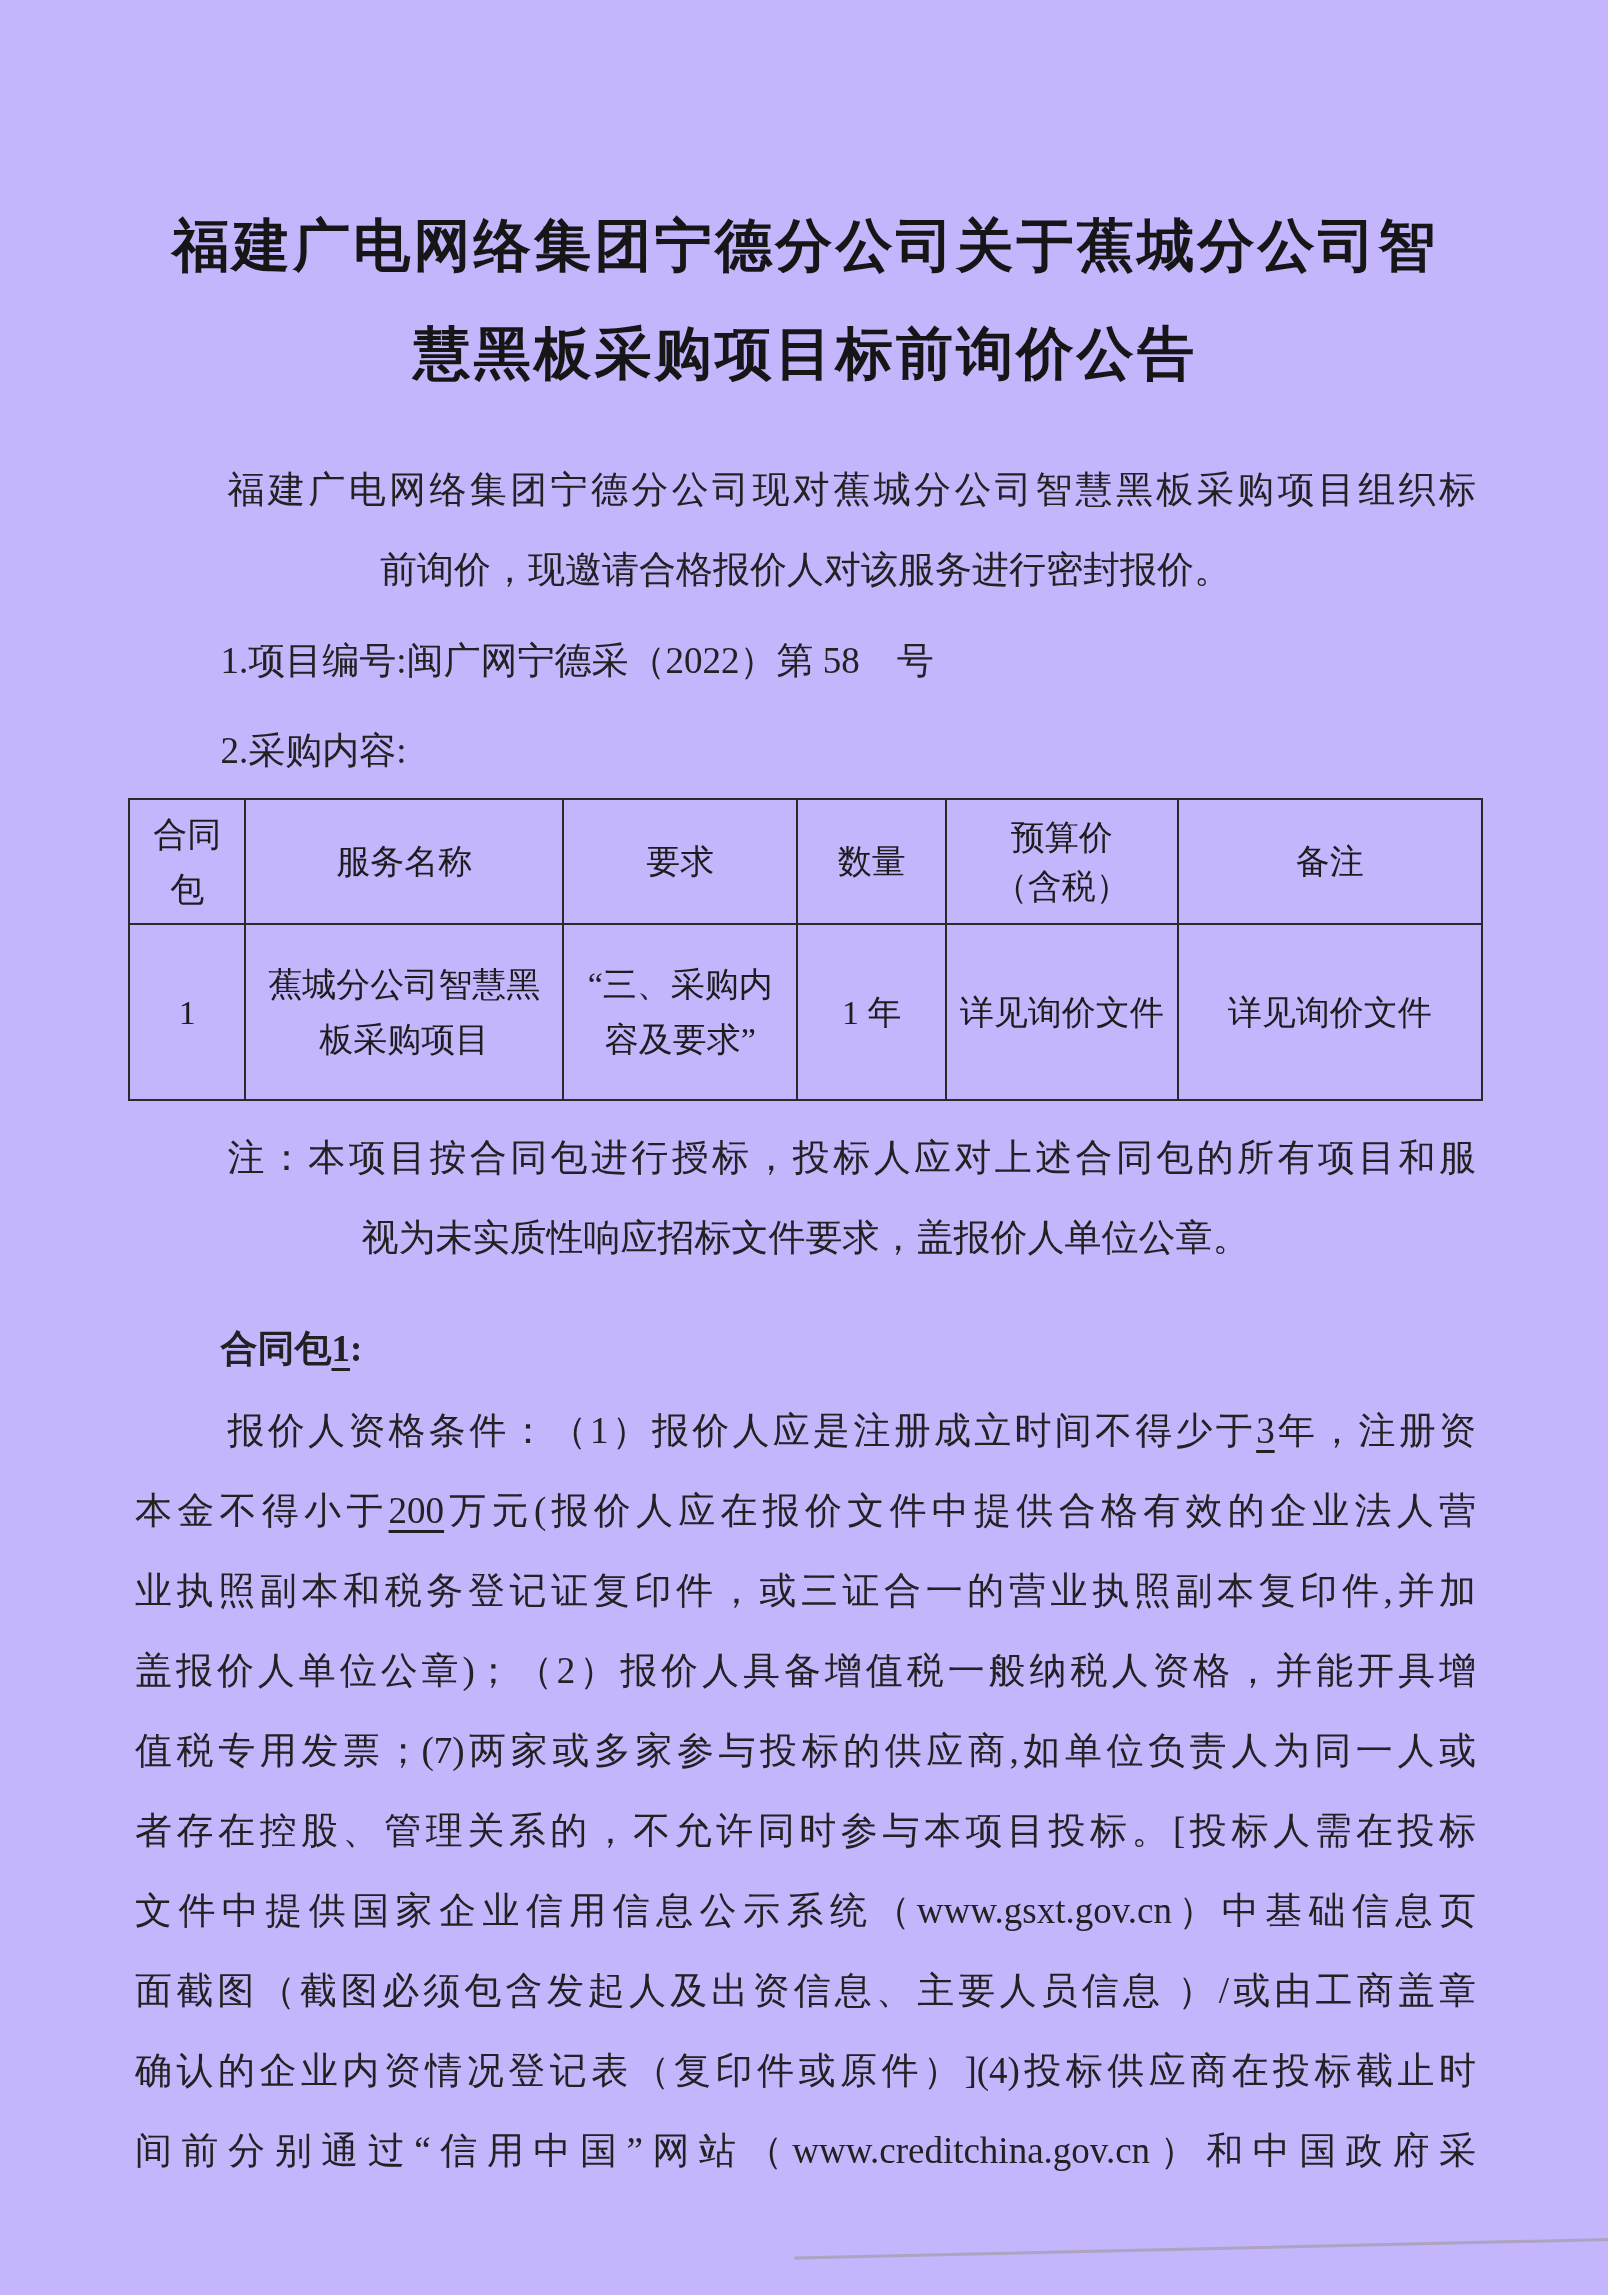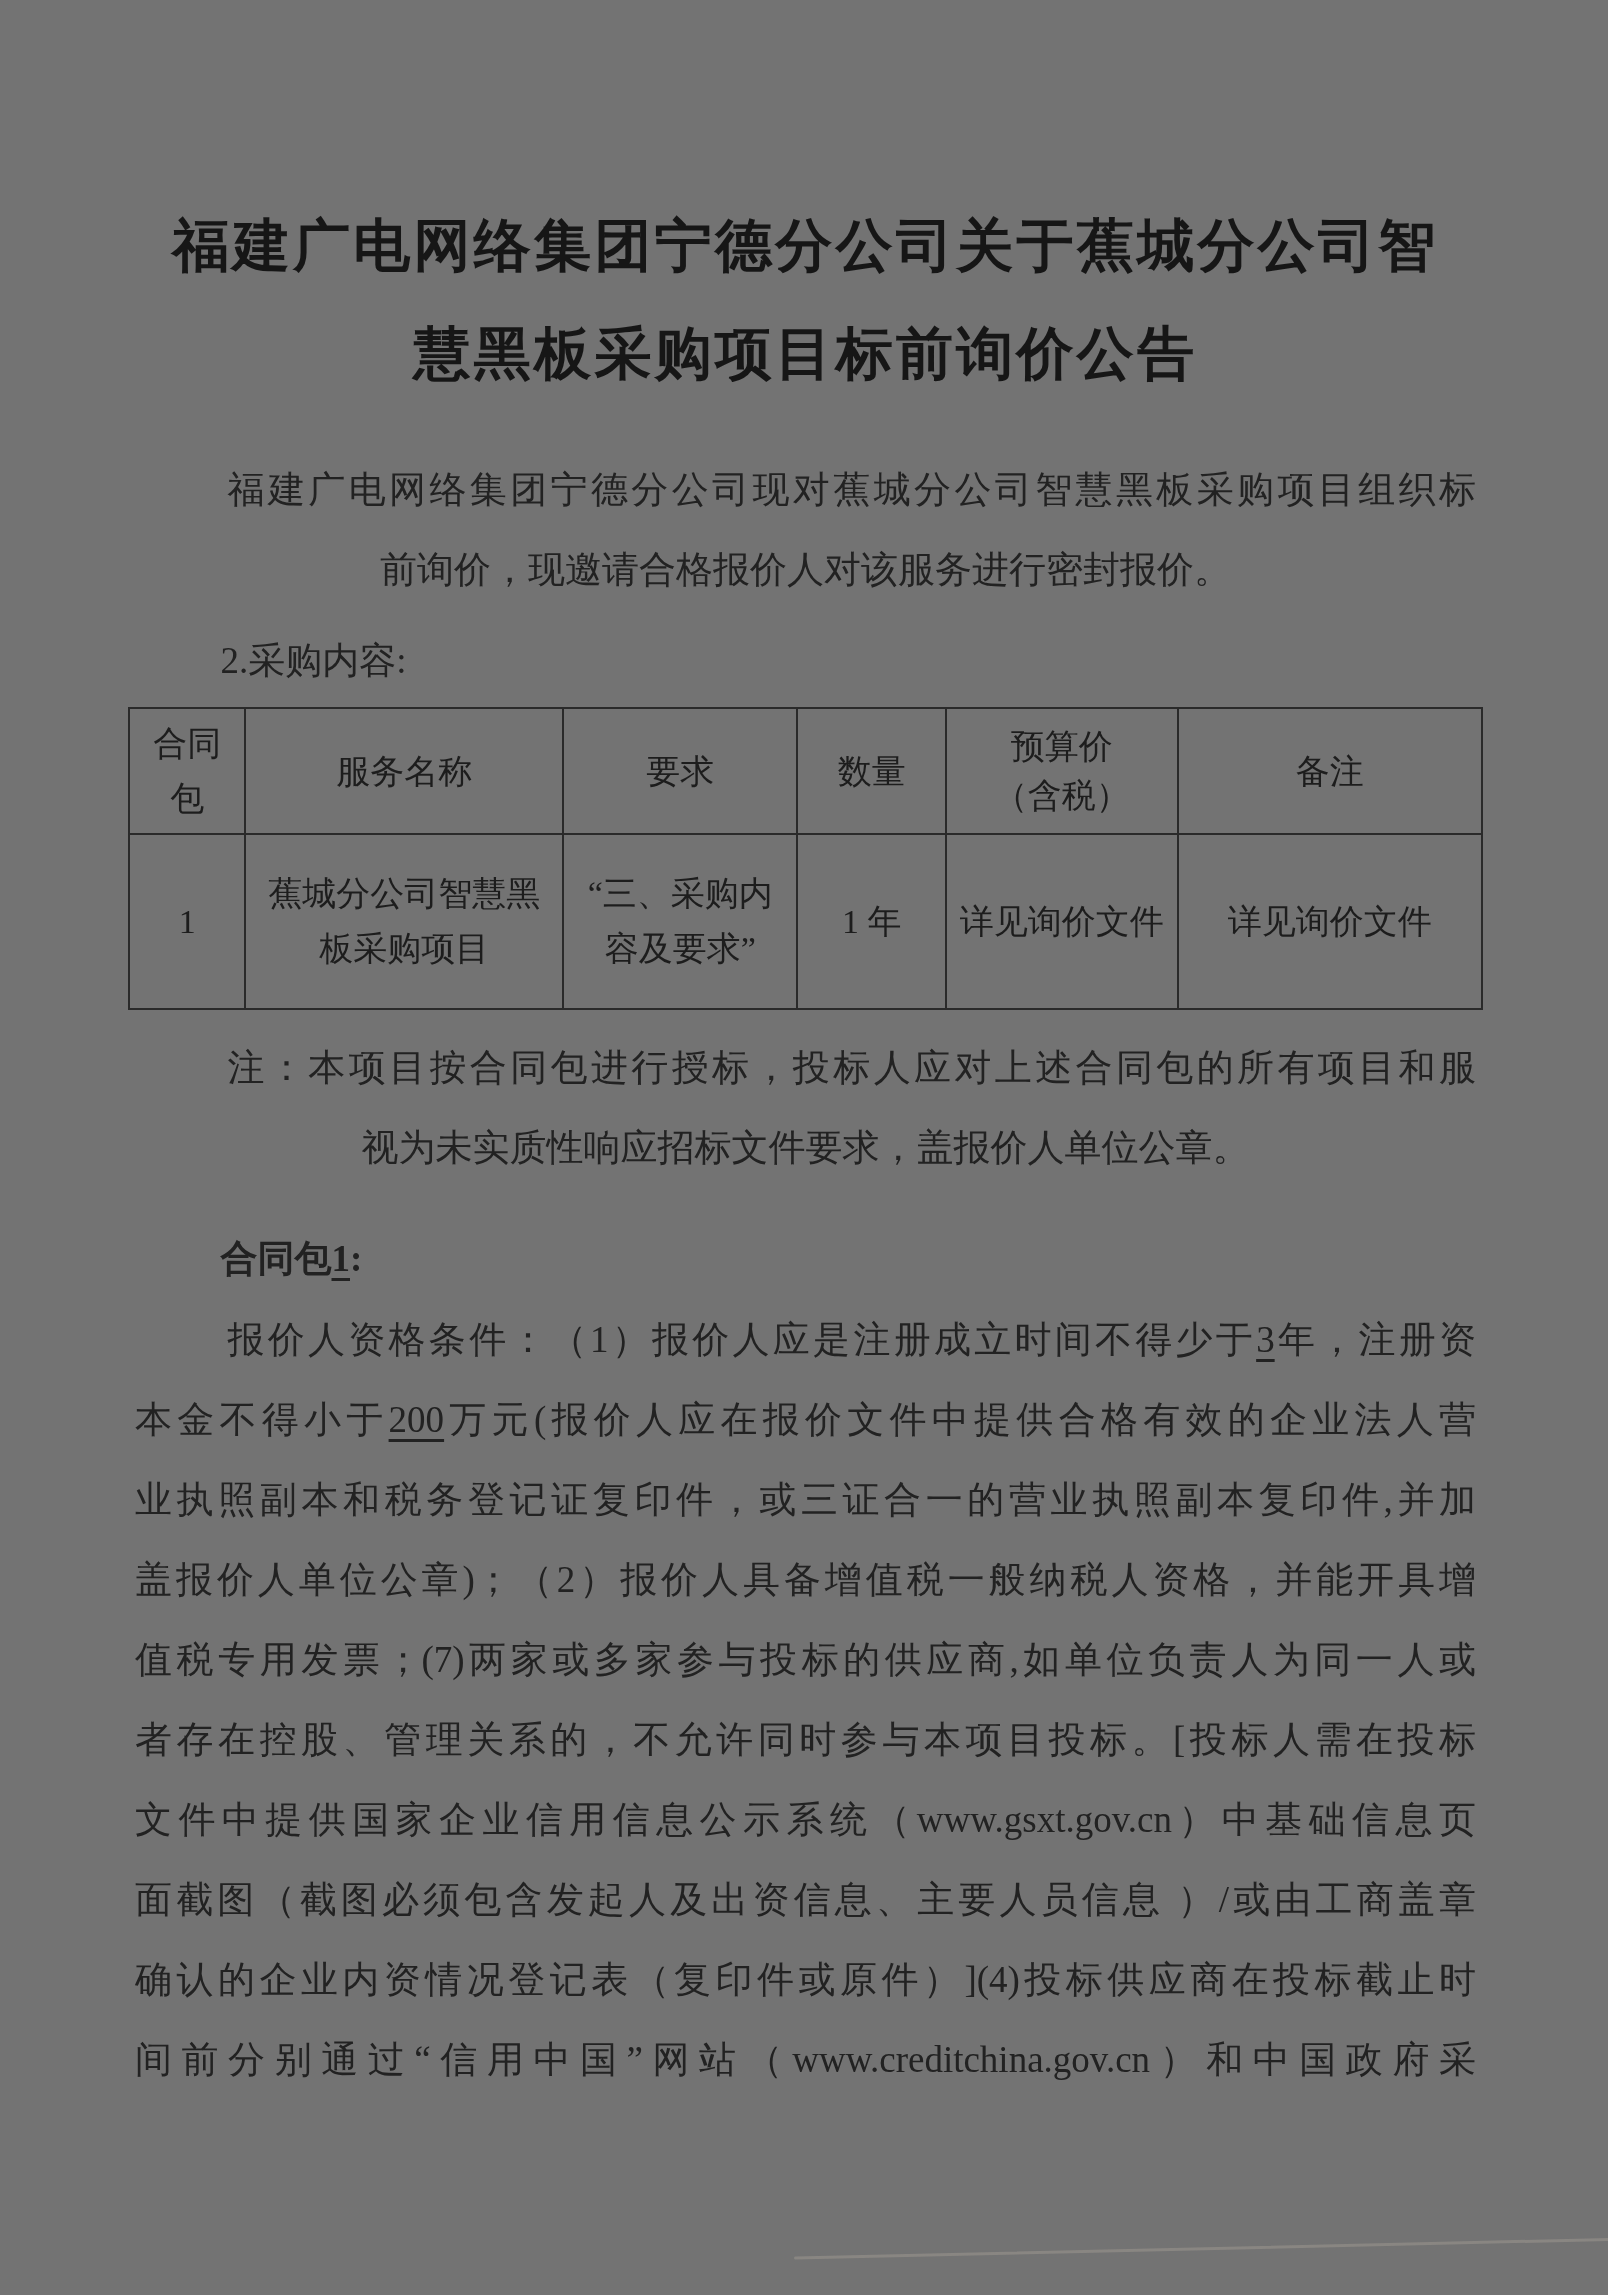--- a/index.html
+++ b/index.html
@@ -5,21 +5,21 @@
   html, body { margin: 0; padding: 0; }
   body {
     width: 1609px; height: 2295px;
     background: #f6f5f2;
     font-family: "Liberation Serif", "DejaVu Serif", serif;
     color: #1d1d1d;
   }
   .page {
     position: relative;
     width: 1609px; height: 2295px;
-    background: #737373;
+    background: #c4b5fd;
     overflow: hidden;
     box-sizing: border-box;
     padding: 191px 126px 16px 128px;
   }
   .title {
     margin: 0 0 43px 0;
     font-family: "Liberation Sans", "DejaVu Sans", sans-serif;
     font-weight: 900;
     font-size: 57px;
     line-height: 108px;
@@ -76,20 +76,21 @@
   <h1 class="title">
     <span class="tl">福建广电网络集团宁德分公司关于蕉城分公司智</span>
     <span class="tl">慧黑板采购项目标前询价公告</span>
   </h1>
 
   <p class="para bodytext intro">
     <span class="line ind jl">福建广电网络集团宁德分公司现对蕉城分公司智慧黑板采购项目组织标</span>
     <span class="line">前询价，现邀请合格报价人对该服务进行密封报价。</span>
   </p>
 
+  <p class="para bodytext item ind">1.项目编号:闽广网宁德采（2022）第 58　号</p>
 
   <p class="para bodytext item ind">2.采购内容:</p>
 
   <table class="ptable">
     <colgroup>
       <col style="width:8.6%">
       <col style="width:23.5%">
       <col style="width:17.3%">
       <col style="width:11.0%">
       <col style="width:17.1%">

